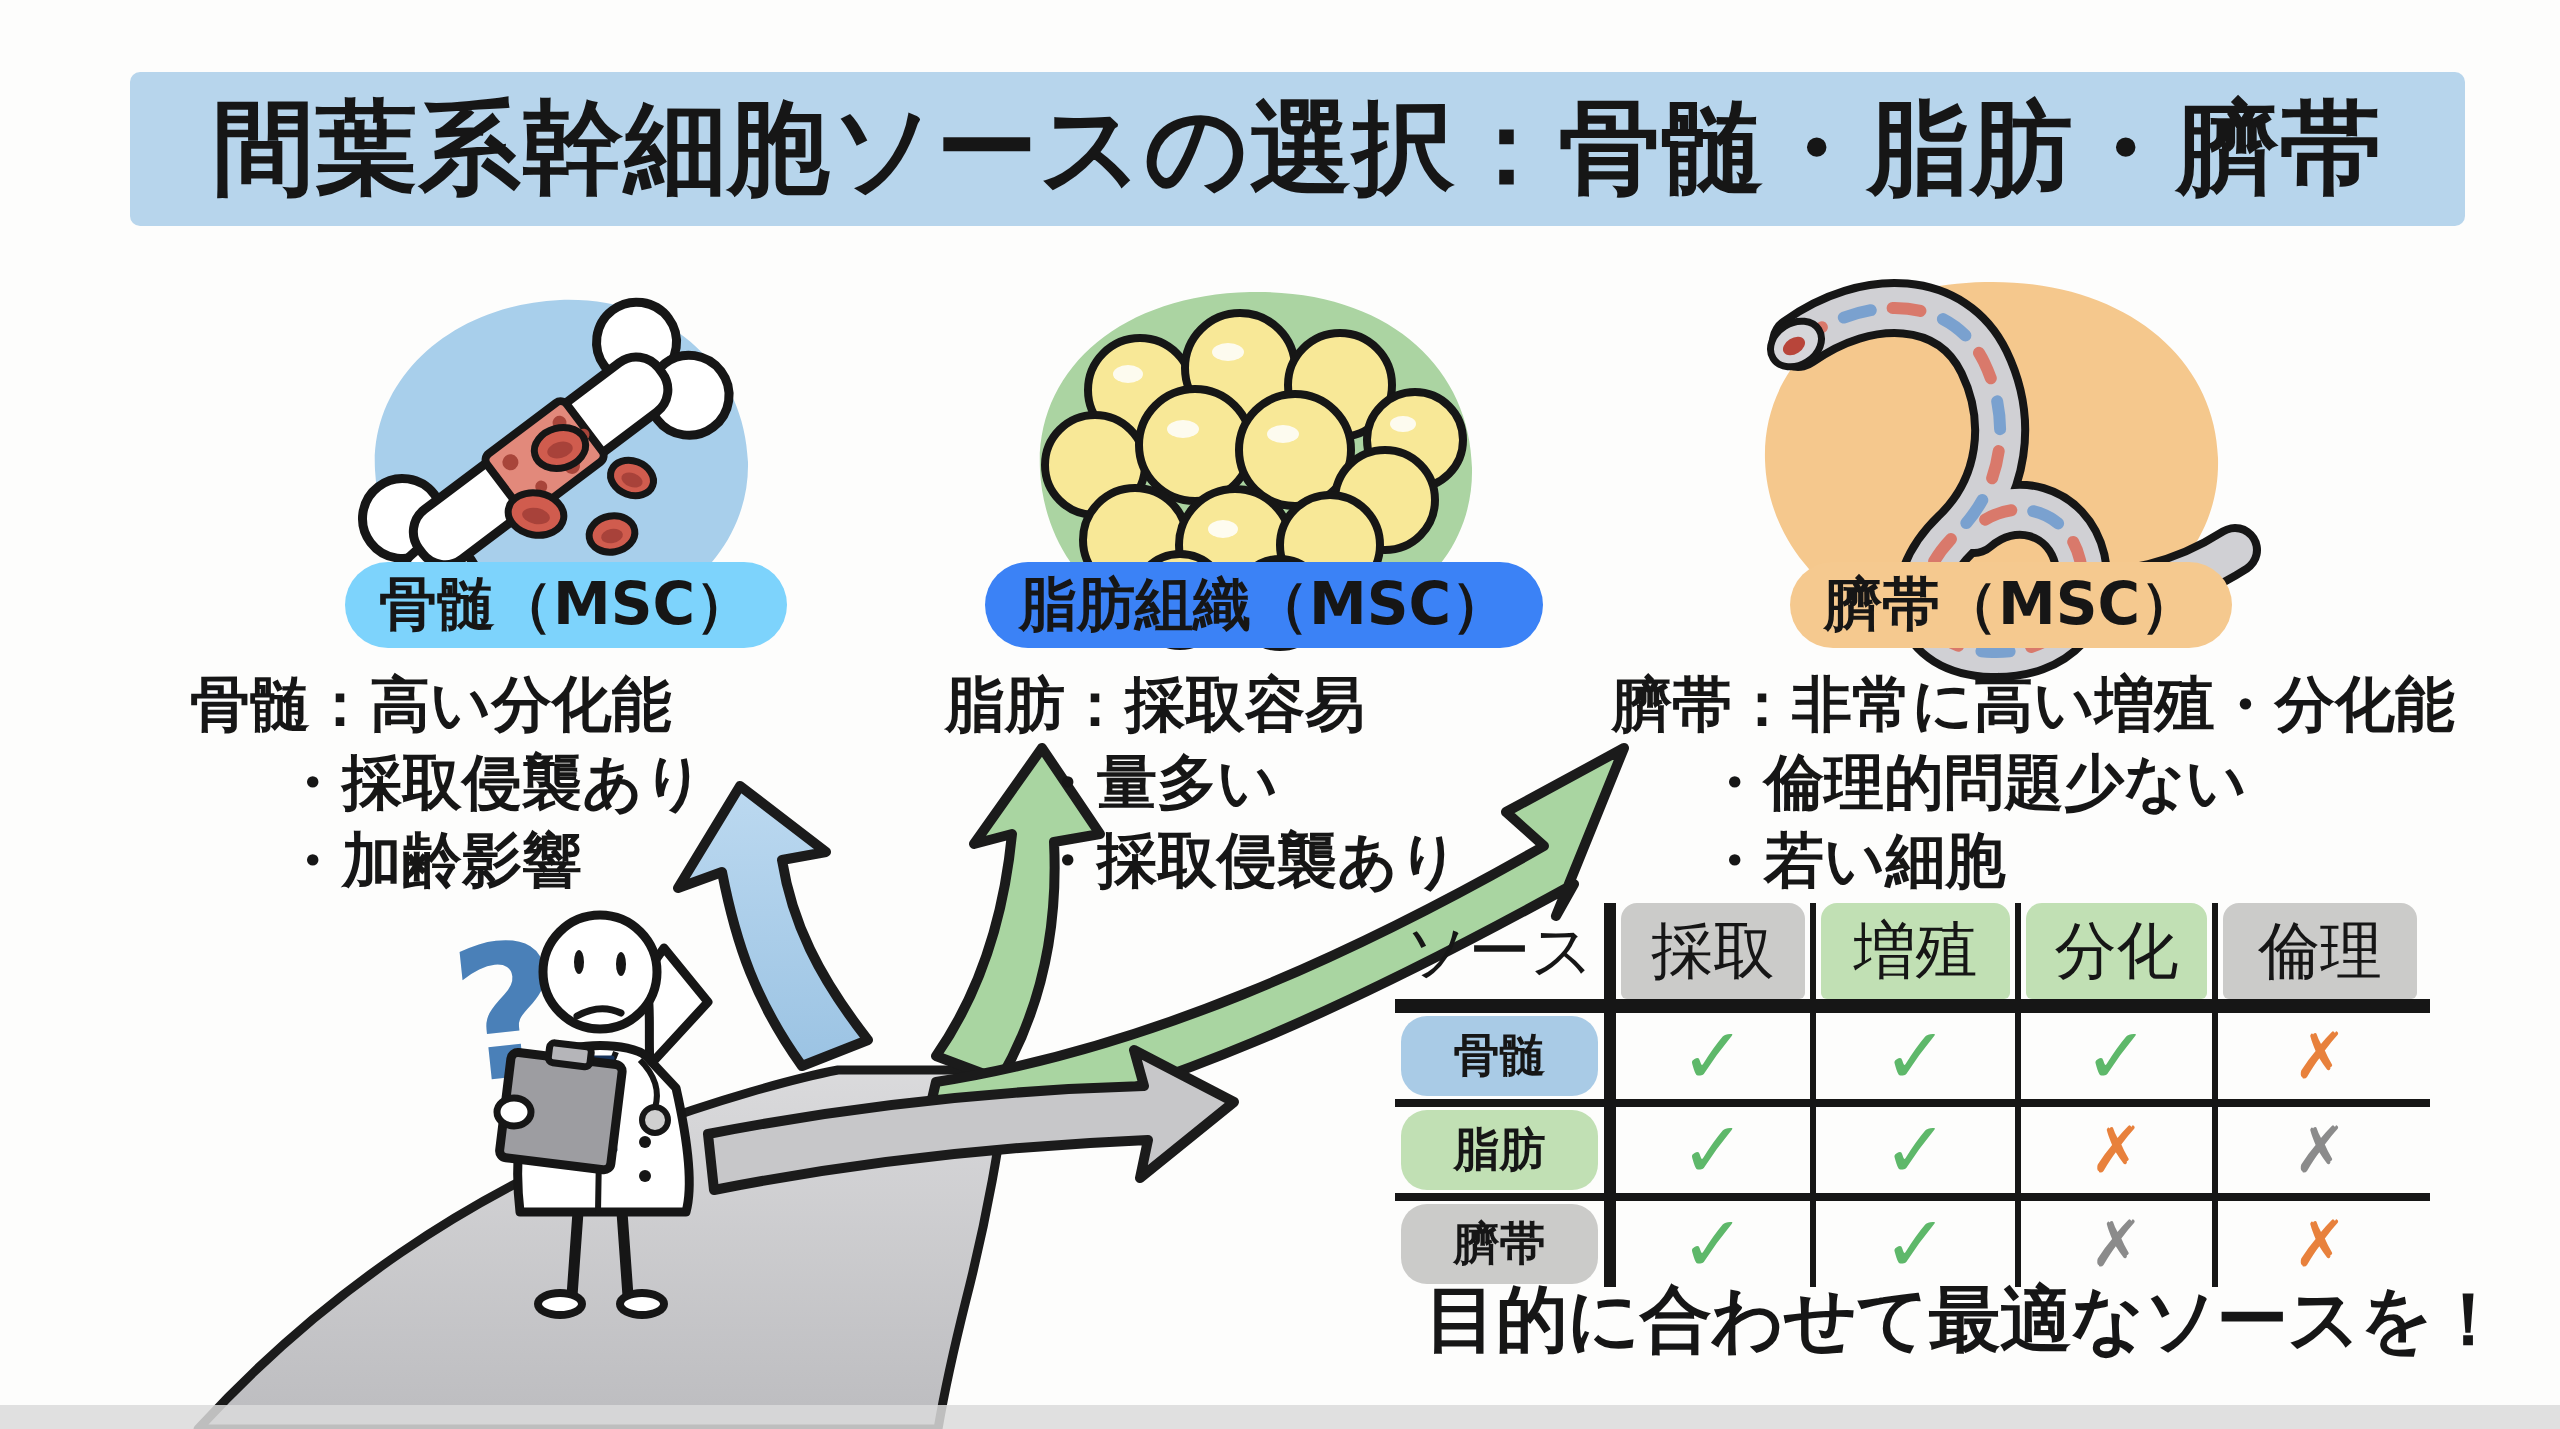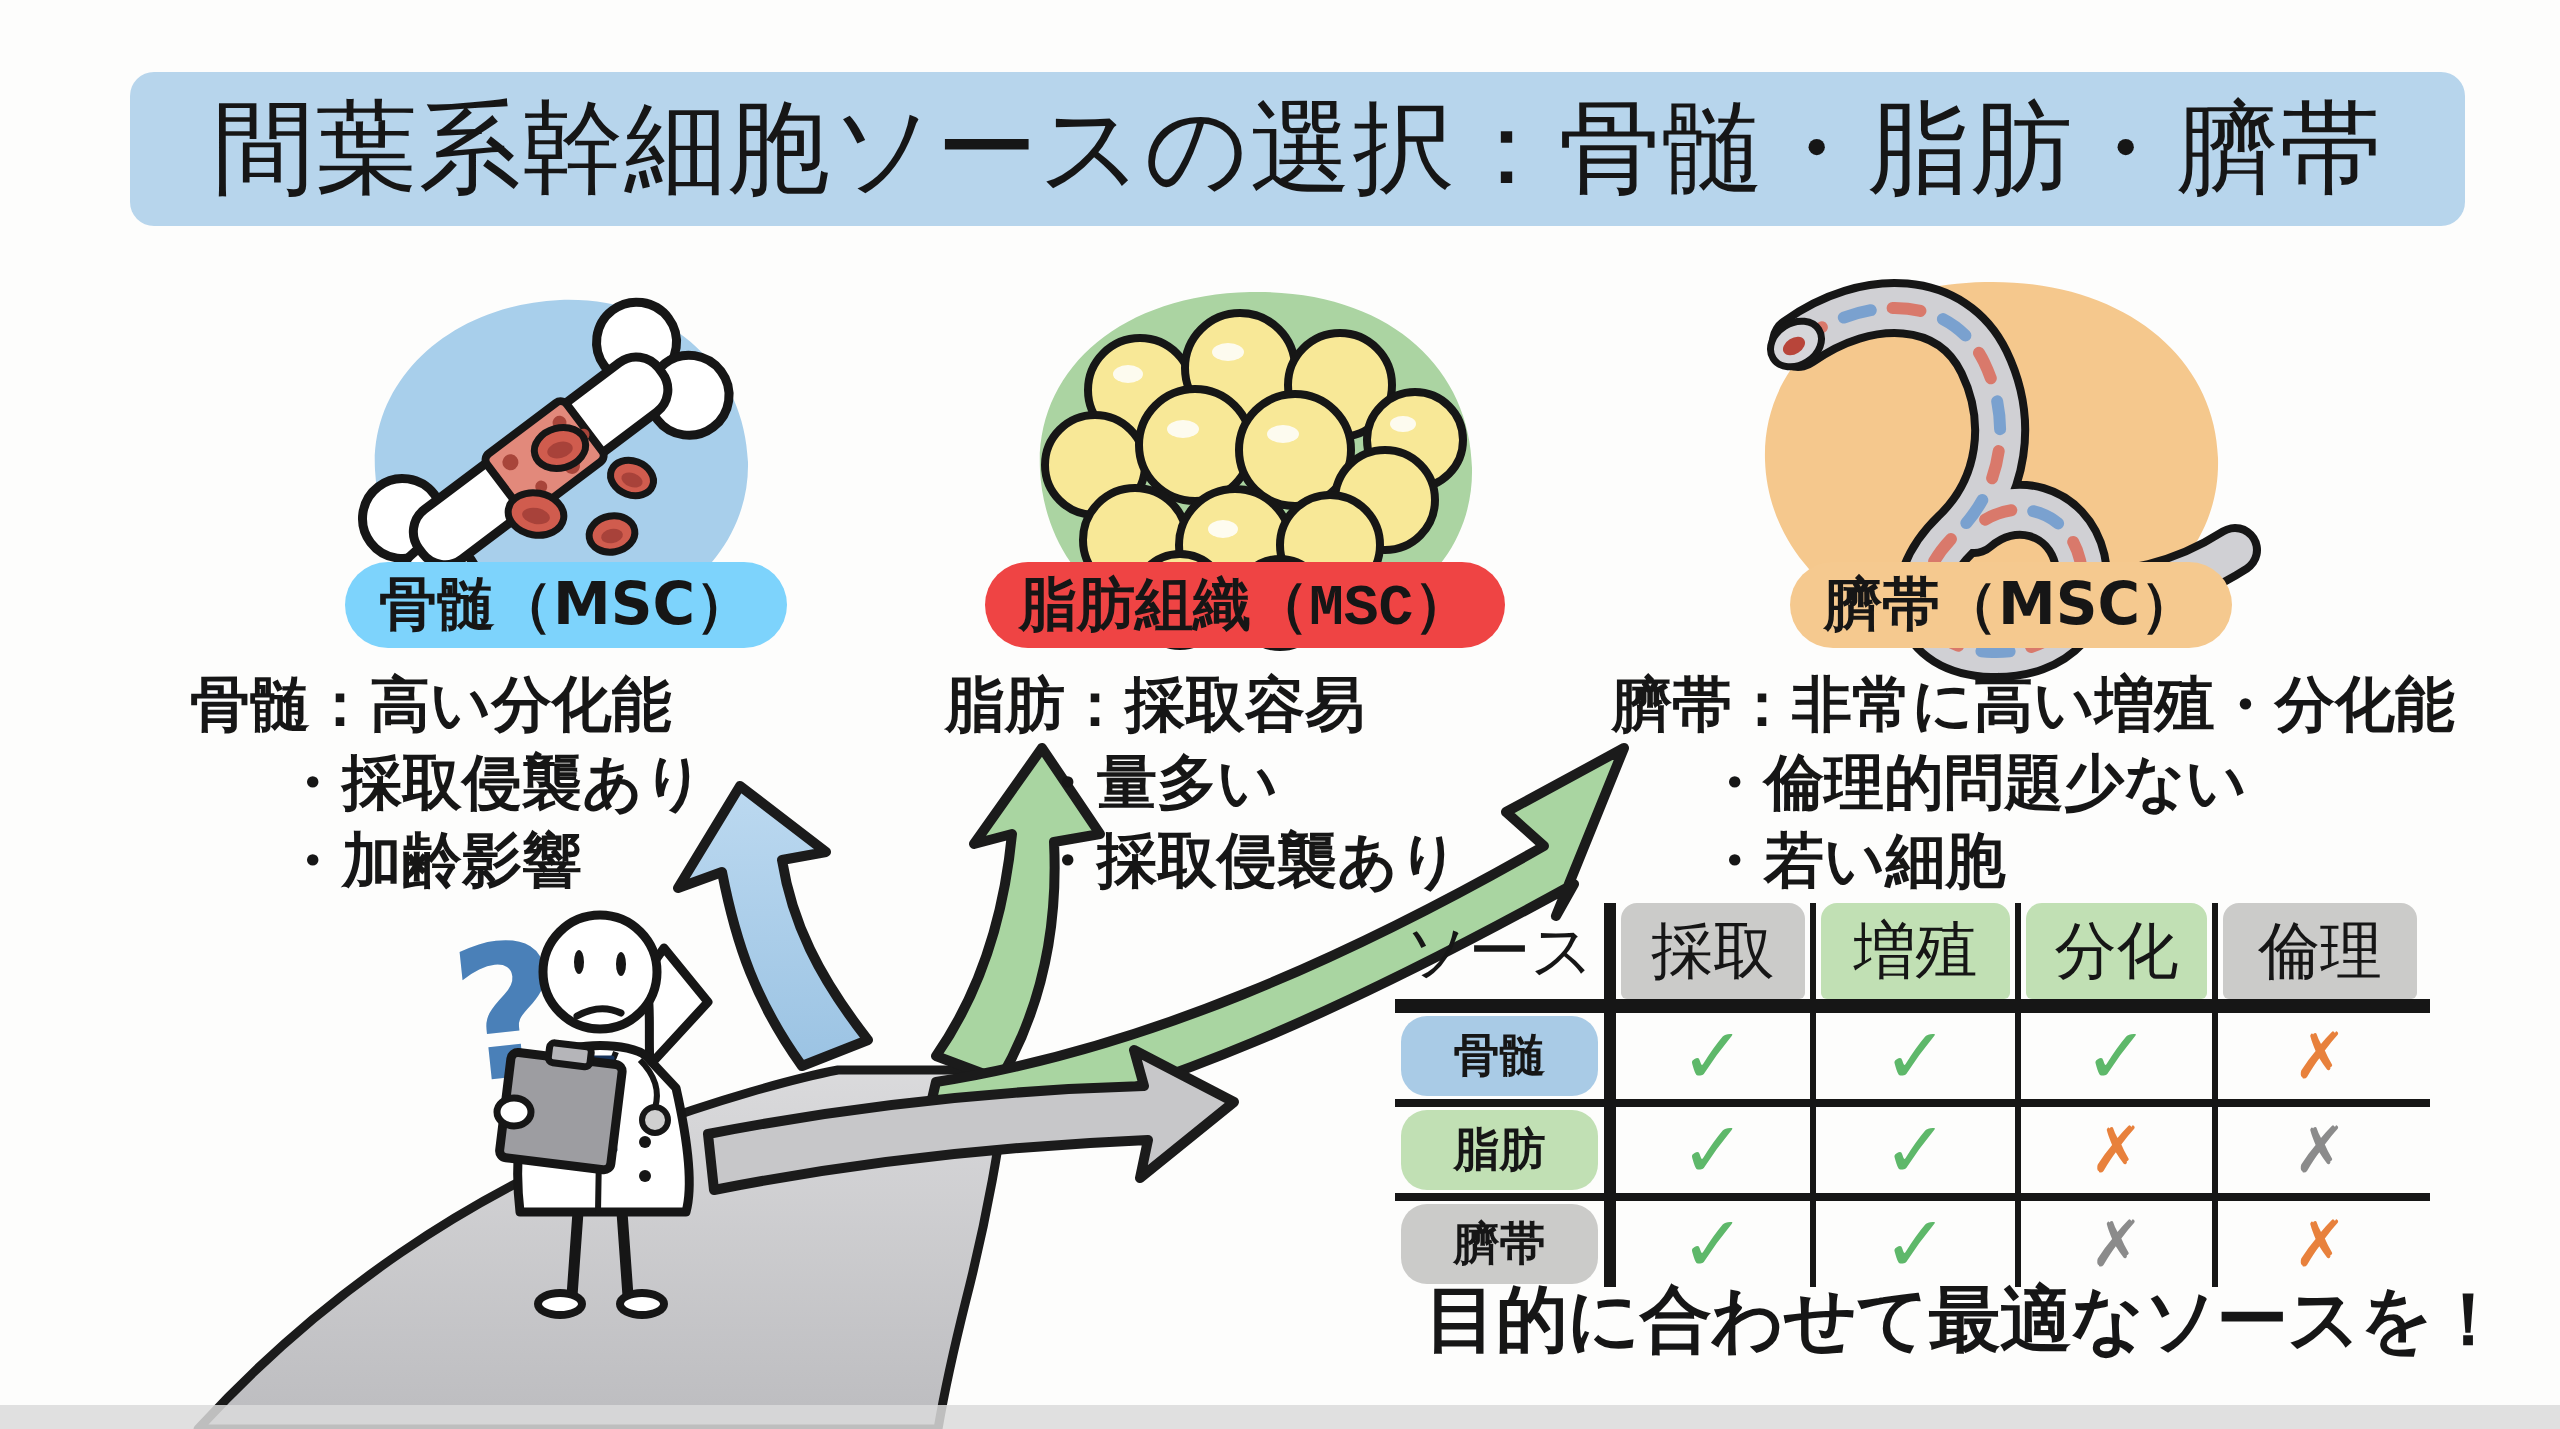--- a/index.html
+++ b/index.html
@@ -3,29 +3,29 @@
 <meta charset="utf-8">
 <style>
   html,body{margin:0;padding:0;background:#ffffff;}
   .canvas{
     position:relative;width:2560px;height:1429px;overflow:hidden;
     background:#fdfdfc;font-family:"DejaVu Sans",sans-serif;color:#161616;
   }
   .layer{position:absolute;left:0;top:0;}
   .title{
     position:absolute;left:130px;top:72px;width:2335px;height:154px;
-    background:#b7d5ec;border-radius:24px;display:flex;align-items:center;justify-content:center;
-    font-size:102px;font-weight:400;letter-spacing:1px;white-space:nowrap;
+    background:#b7d5ec;border-radius:10px;display:flex;align-items:center;justify-content:center;
+    font-size:102px;font-weight:700;letter-spacing:1px;white-space:nowrap;
   }
   .pill{
     position:absolute;height:86px;display:inline-flex;align-items:center;justify-content:center;
     padding:0 34px;border-radius:44px;font-size:58px;font-weight:700;white-space:nowrap;
   }
   .pill-blue{background:#7dd3fc;}
-  .pill-green{background:#ef4444;font-family:Liberation Mono, monospace;}
+  .pill-green{background:#3b82f6;}
   .pill-orange{background:#f5c98f;}
   .notes{position:absolute;font-size:60px;font-weight:700;line-height:1.3;white-space:nowrap;}
   .notes .bullet{margin-left:92px;}
   
   .cmp-table{position:absolute;left:1395px;top:903px;width:1035px;}
   .t-header{display:flex;height:96px;border-bottom:14px solid #161616;}
   .t-row{display:flex;height:86px;align-items:center;}
   .t-row.divided{border-top:8px solid #161616;}
   .hc,.dc{box-sizing:border-box;display:flex;align-items:center;justify-content:center;height:100%;}
   .c0{width:209px;}.c1{width:206px;}.c2{width:205px;}.c3{width:197px;}.c4{width:210px;}

